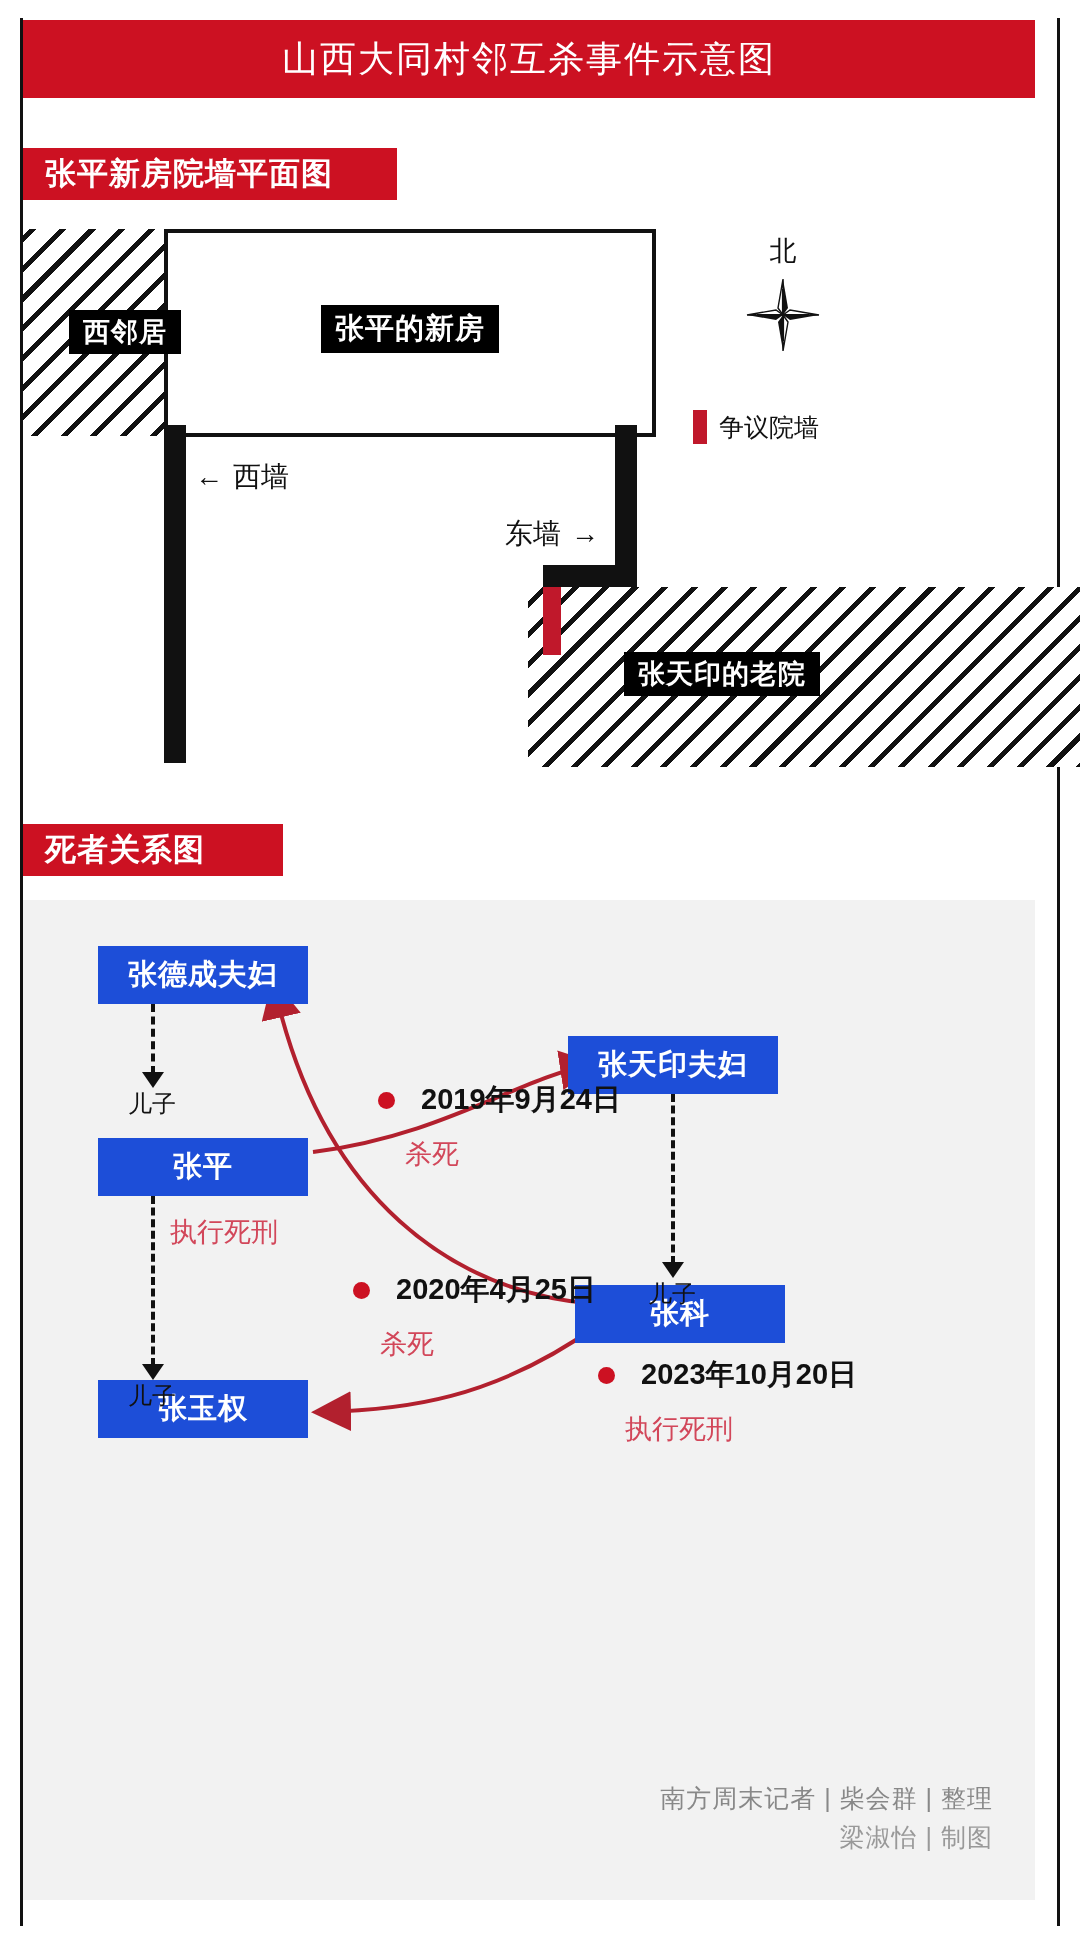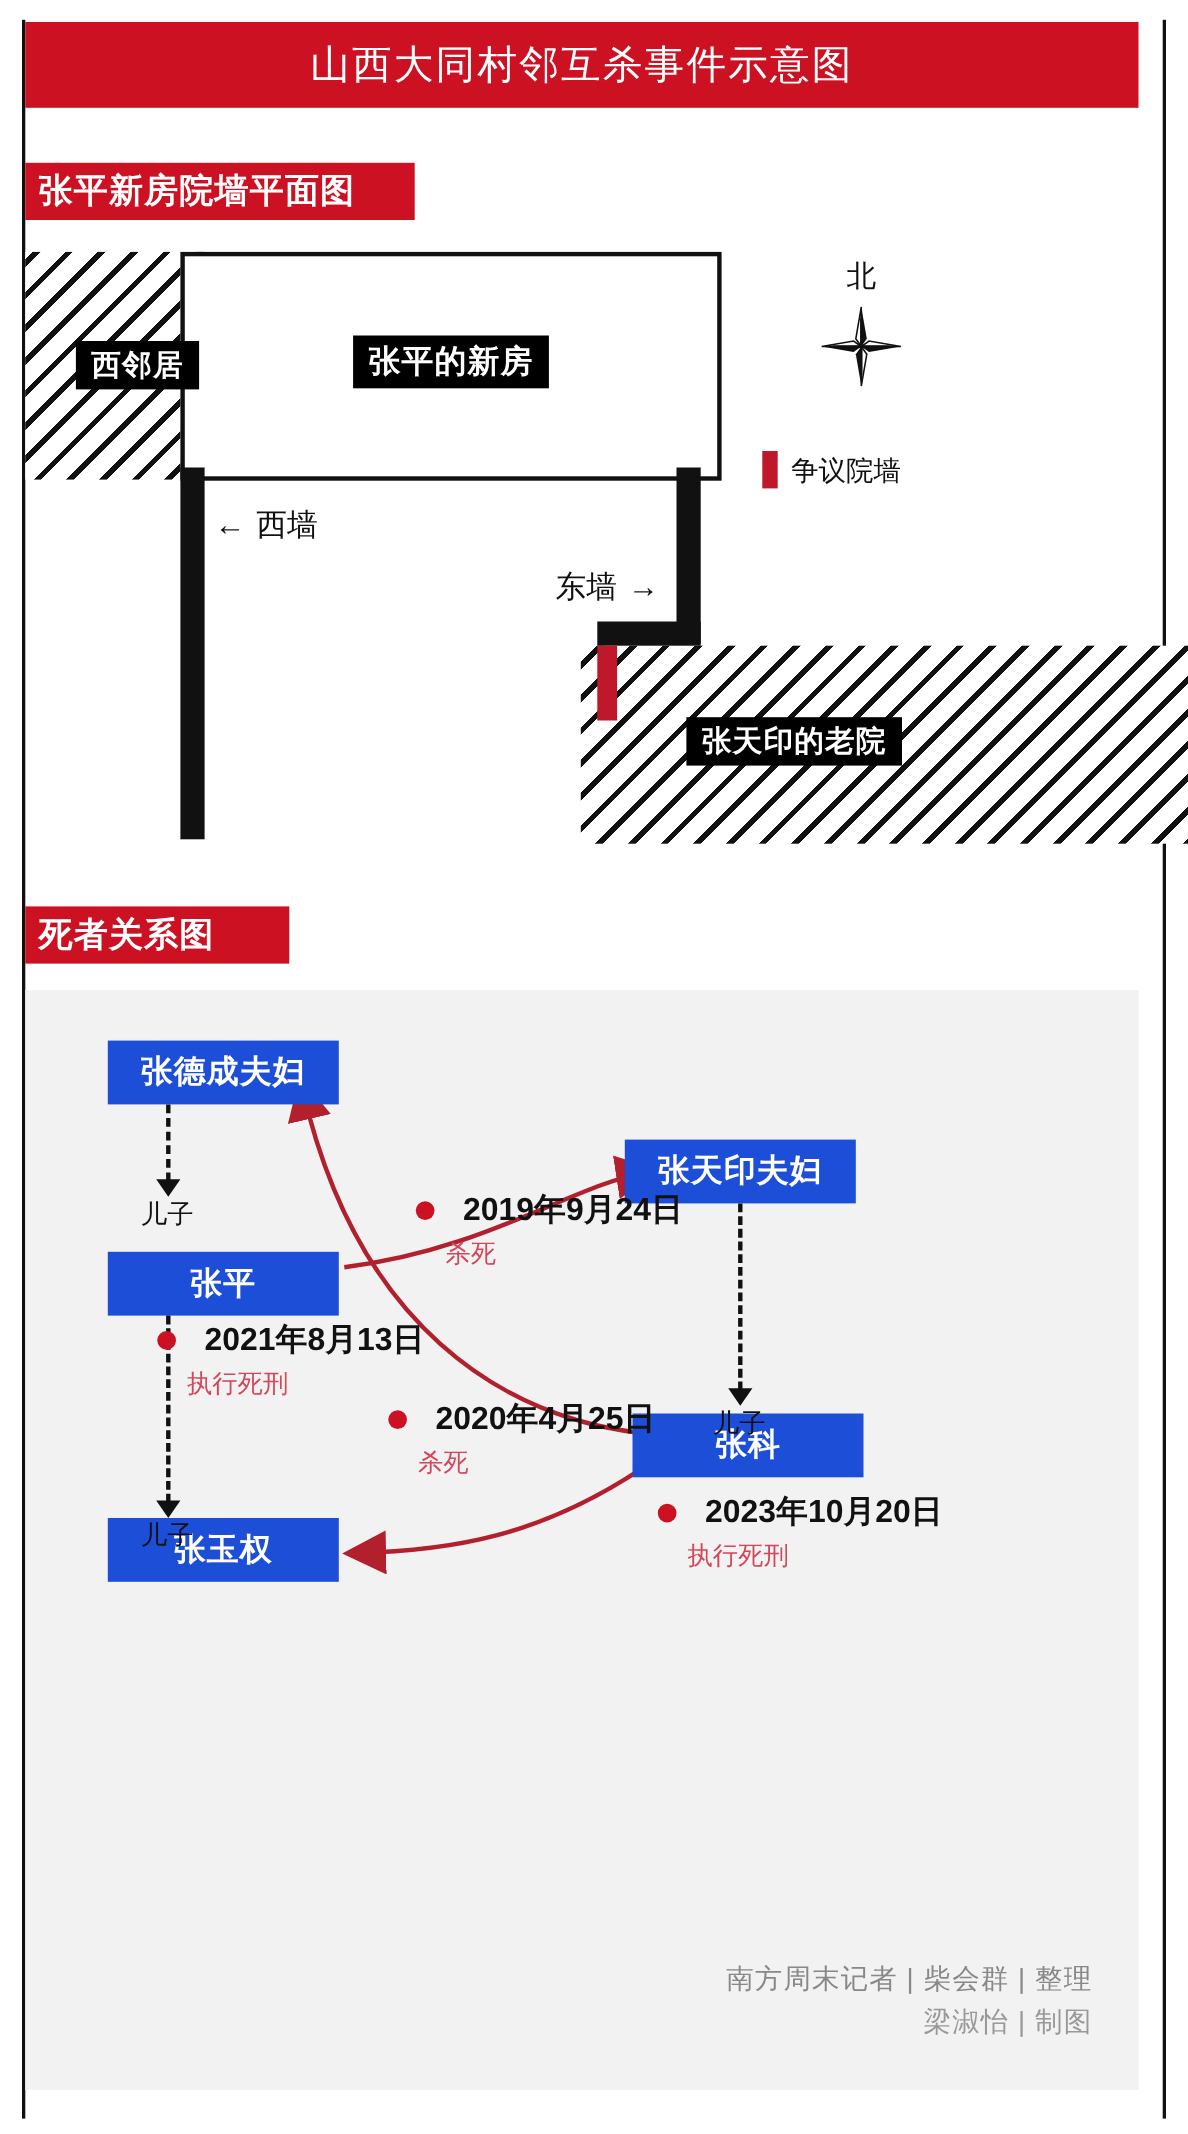--- a/index.html
+++ b/index.html
@@ -7,21 +7,21 @@
 
   .page{position:absolute;left:0;top:0;width:1080px;height:1940px;background:#ffffff;}
   .frame{position:absolute;left:20px;top:18px;width:1040px;height:1908px;border-left:3px solid #111;border-right:3px solid #111;box-sizing:border-box;}
 
   
   .titlebar{position:absolute;left:23px;top:20px;width:1012px;height:78px;background:#cc1122;
             display:flex;align-items:center;justify-content:center;}
   .titlebar .t{color:#ffffff;font-size:36px;font-weight:normal;letter-spacing:2px;}
 
   
-  .sectag{position:absolute;background:#cc1122;display:flex;align-items:center;padding:0 12px;}
+  .sectag{position:absolute;background:#cc1122;display:flex;align-items:center;padding:0 22px;}
   .sectag span{color:#ffffff;font-size:31px;font-weight:bold;letter-spacing:1px;}
   #sec1{left:23px;top:148px;width:330px;height:52px;}
   #sec2{left:23px;top:824px;width:216px;height:52px;}
 
   
   .plan{position:absolute;left:23px;top:215px;width:1012px;height:580px;}
 
   .hatch{position:absolute;background:
       repeating-linear-gradient(-45deg,#111 0px,#111 5px,#ffffff 5px,#ffffff 21px);}
   #hatch-west{left:0px;top:14px;width:163px;height:207px;}
@@ -77,21 +77,21 @@
   #h3{left:639px;top:362px;}
 
   .sontag{position:absolute;font-size:24px;color:#111;}
   #s1{left:105px;top:188px;}
   #s2{left:105px;top:480px;}
   #s3{left:625px;top:378px;}
 
   .note{position:absolute;}
   .note .line1{display:flex;align-items:center;gap:26px;font-size:29px;font-weight:bold;color:#111;white-space:nowrap;}
   .note .dot{width:17px;height:17px;border-radius:50%;background:#cc1122;flex:none;}
-  .note .line2{font-size:23px;color:#d2475a;margin-left:27px;margin-top:4px;white-space:nowrap;}
+  .note .line2{font-size:27px;color:#d2475a;margin-left:27px;margin-top:16px;white-space:nowrap;}
   #note-a{left:355px;top:180px;}
   #note-b{left:120px;top:298px;}
   #note-c{left:330px;top:370px;}
   #note-d{left:575px;top:455px;}
 
   .arcs{position:absolute;left:0;top:0;width:1012px;height:1000px;pointer-events:none;}
 
   .credit{position:absolute;right:42px;bottom:46px;text-align:right;}
   .credit .c1{font-size:25px;color:#888;letter-spacing:1px;}
   .credit .c2{font-size:25px;color:#999;letter-spacing:1px;margin-top:6px;}
@@ -199,24 +199,20 @@
 
     <div class="note" id="note-a">
       <div class="line1">
         <span class="dot"></span>
         <span>2019年9月24日</span>
       </div>
       <div class="line2">杀死</div>
     </div>
 
     <div class="note" id="note-b">
-      <div class="line1">
-        <span class="dot"></span>
-        <span>2021年8月13日</span>
-      </div>
       <div class="line2">执行死刑</div>
     </div>
 
     <div class="note" id="note-c">
       <div class="line1">
         <span class="dot"></span>
         <span>2020年4月25日</span>
       </div>
       <div class="line2">杀死</div>
     </div>

